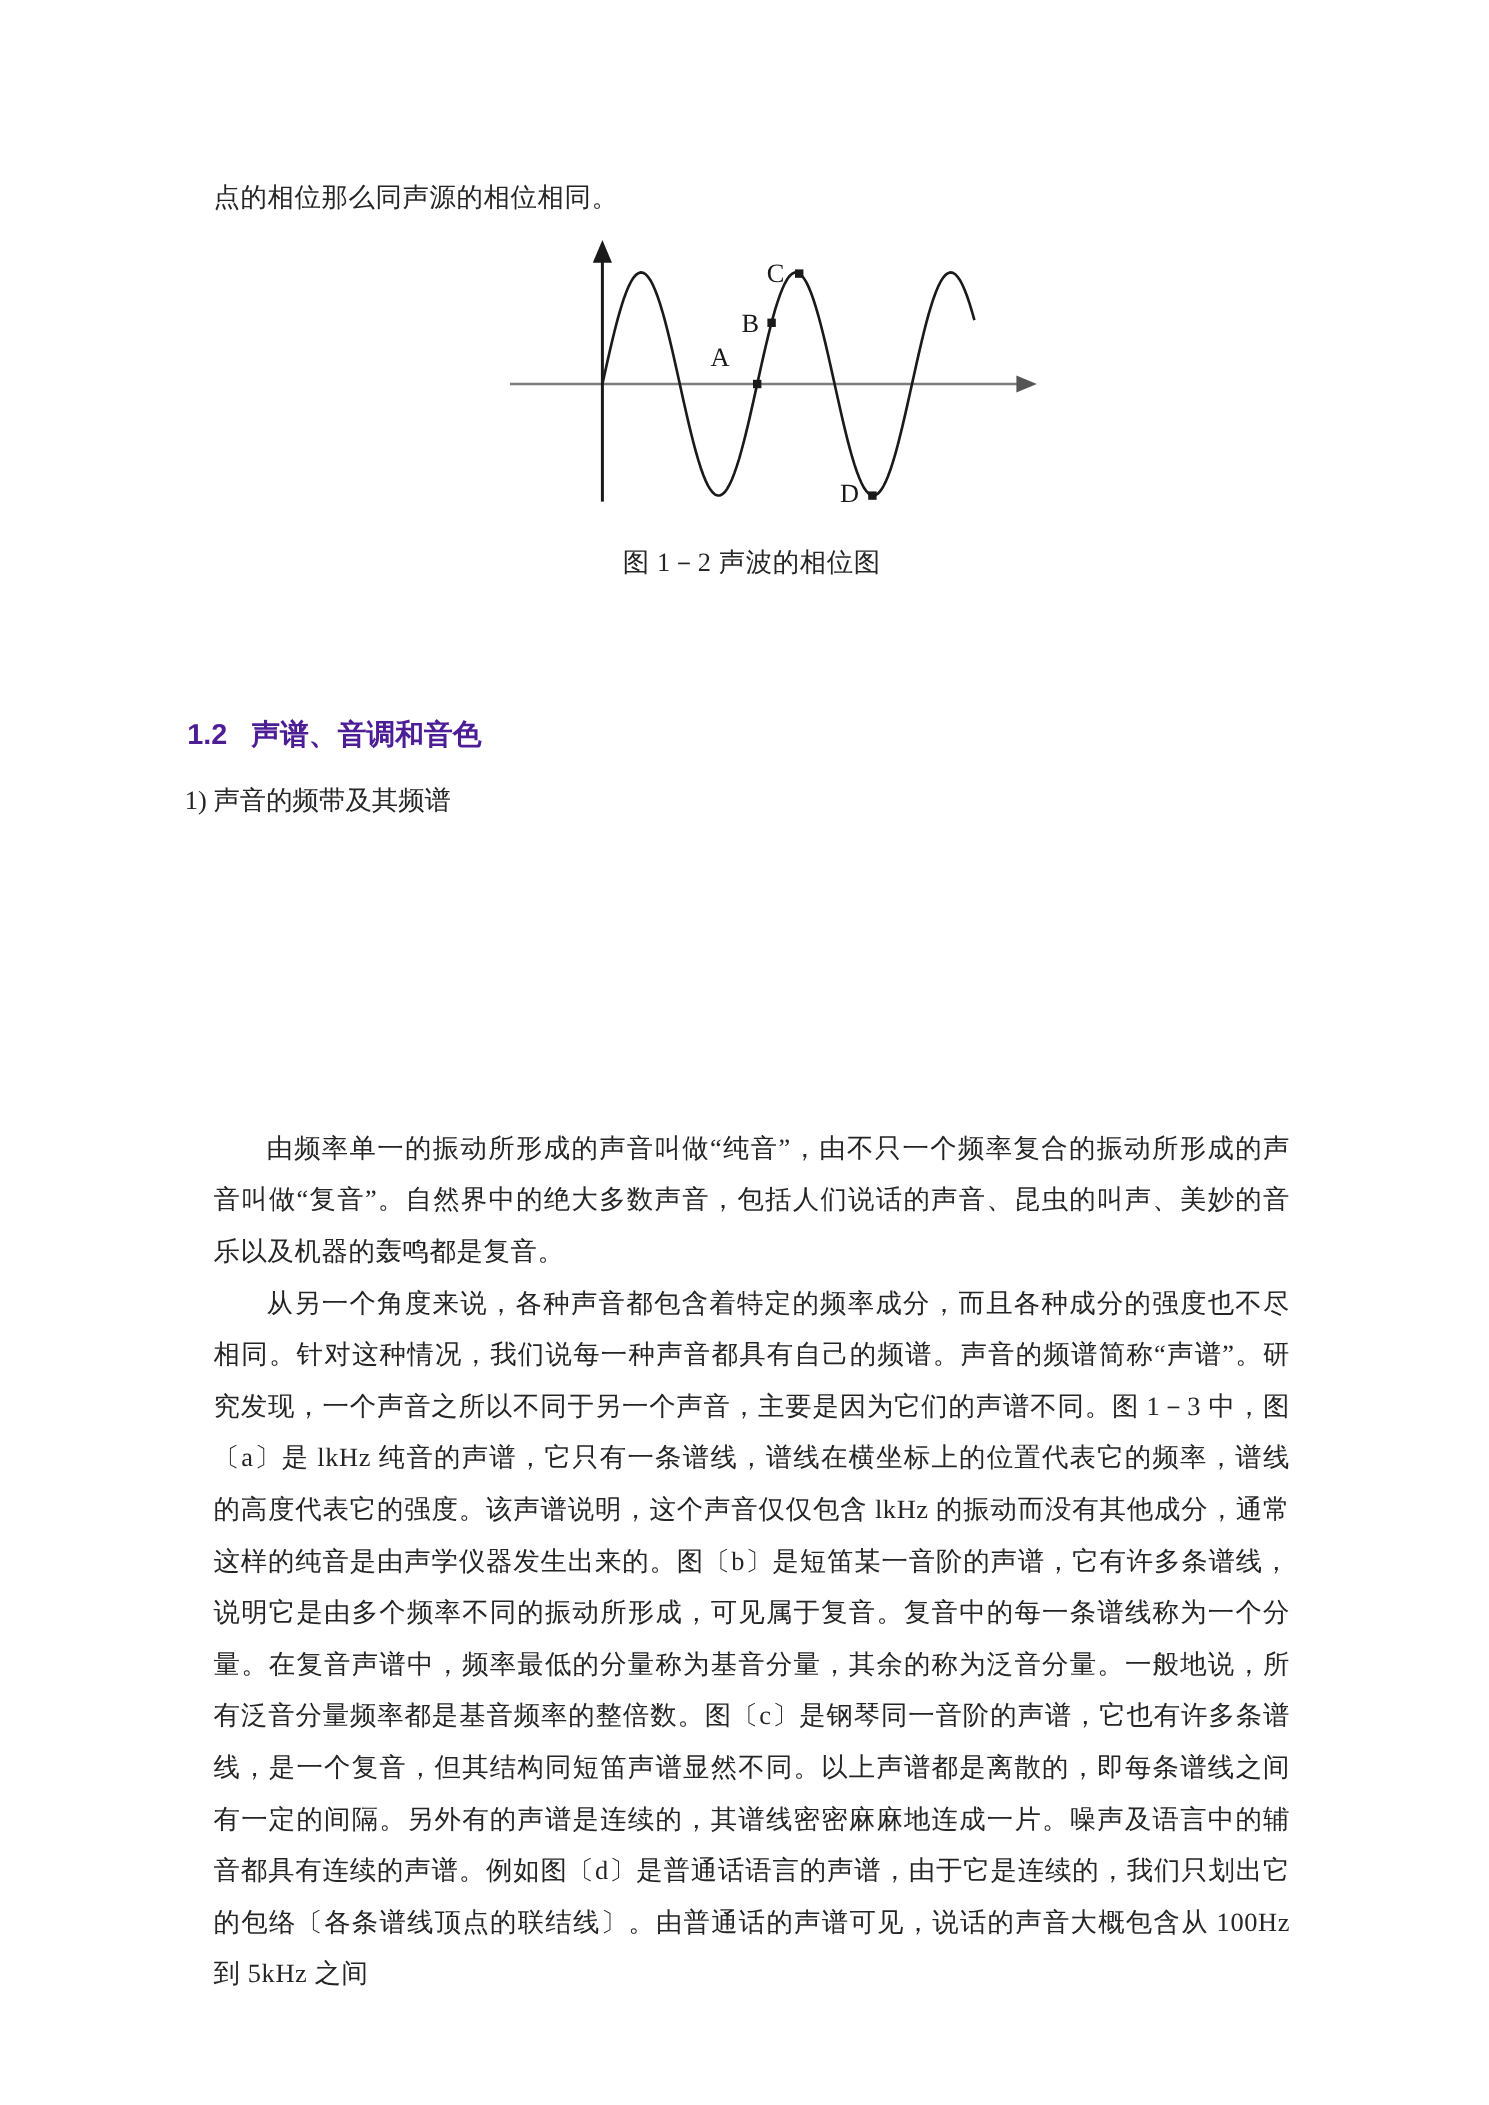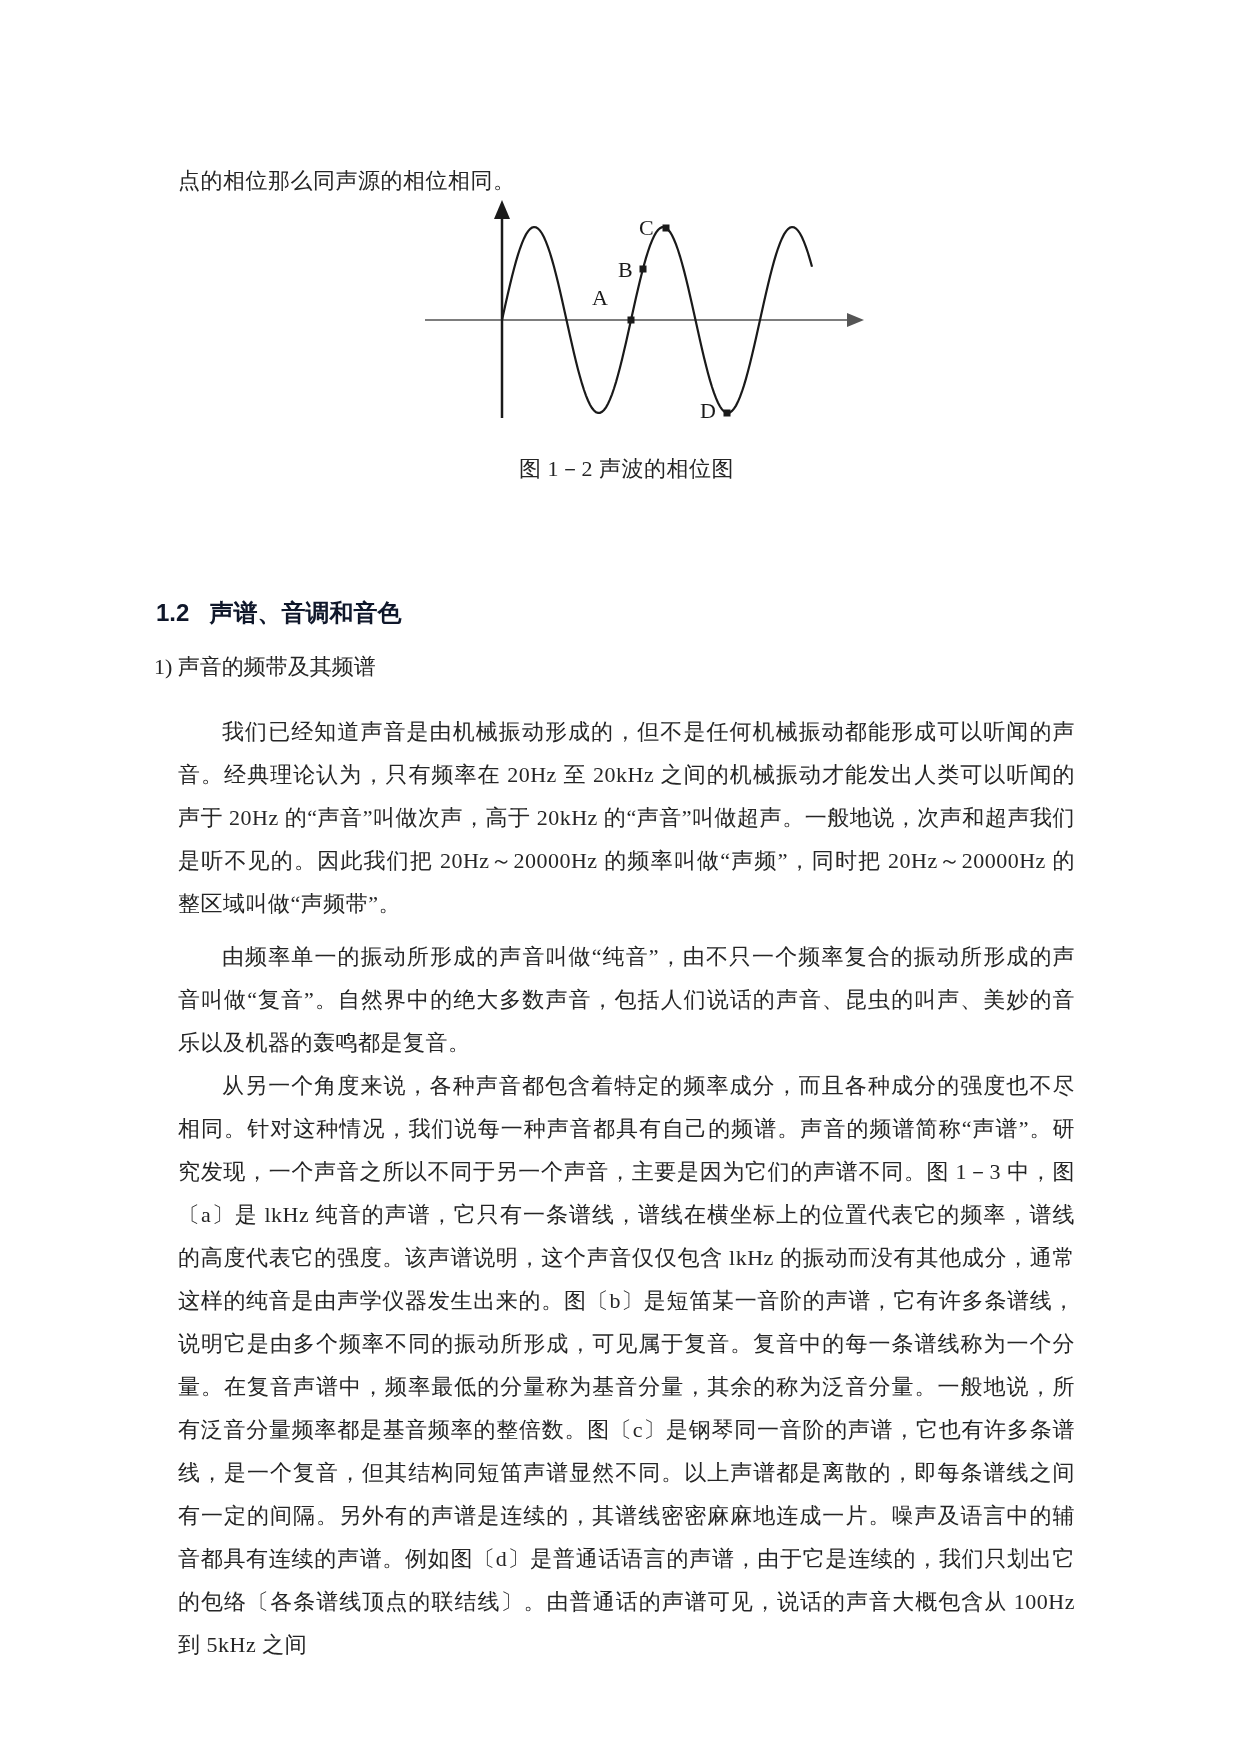--- a/index.html
+++ b/index.html
@@ -16,36 +16,36 @@
     position: absolute;
     left: 178px;
     width: 897px;
     font-size: 22px;
     line-height: 43px;
     text-align: justify;
     text-align-last: left;
     letter-spacing: 0.5px;
   }
   .indent { text-indent: 2em; }
-  .intro-line { top: 159px; }
+  .intro-line { top: 143px; }
   .figure-svg { position: absolute; left: 420px; top: 198px; }
   .figure-caption {
     top: 447px;
     text-align-last: center;
   }
   .phase-note { top: 514px; }
   .section-heading {
     position: absolute;
     left: 156px;
     top: 596px;
     font-family: "Liberation Sans", "DejaVu Sans", sans-serif;
     font-size: 24px;
     font-weight: bold;
     line-height: 34px;
-    color: #0f172a;
+    color: #4c1d95;
   }
   .section-heading .sec-num { margin-right: 20px; }
   .subsection { 
     position: absolute;
     left: 154px;
     top: 645px;
     font-size: 22px;
     line-height: 43px;
   }
   .para-1 { top: 710px; }
@@ -87,19 +87,18 @@
 
   <div class="textblock figure-caption">图 1－2 声波的相位图</div>
 
 
   <div class="section-heading">
     <span class="sec-num">1.2</span><span>声谱、音调和音色</span>
   </div>
 
   <div class="subsection">1) 声音的频带及其频谱</div>
 
-  <div class="textblock indent para-1">我们已经知道声音是由机械振动形成的，但不是任何机械振动都能形成可以听闻的声音。经典理论认为，只有频率在 20Hz 至 20kHz 之间的机械振动才能发出人类可以听闻的声于 20Hz 的“声音”叫做次声，高于 20kHz 的“声音”叫做超声。一般地说，次声和超声我们是听不见的。因此我们把 20Hz～20000Hz 的频率叫做“声频”，同时把 20Hz～20000Hz 的整区域叫做“声频带”。</div>
 
   <div class="textblock indent para-2">由频率单一的振动所形成的声音叫做“纯音”，由不只一个频率复合的振动所形成的声音叫做“复音”。自然界中的绝大多数声音，包括人们说话的声音、昆虫的叫声、美妙的音乐以及机器的轰鸣都是复音。</div>
 
   <div class="textblock indent para-3">从另一个角度来说，各种声音都包含着特定的频率成分，而且各种成分的强度也不尽相同。针对这种情况，我们说每一种声音都具有自己的频谱。声音的频谱简称“声谱”。研究发现，一个声音之所以不同于另一个声音，主要是因为它们的声谱不同。图 1－3 中，图〔a〕是 lkHz 纯音的声谱，它只有一条谱线，谱线在横坐标上的位置代表它的频率，谱线的高度代表它的强度。该声谱说明，这个声音仅仅包含 lkHz 的振动而没有其他成分，通常这样的纯音是由声学仪器发生出来的。图〔b〕是短笛某一音阶的声谱，它有许多条谱线，说明它是由多个频率不同的振动所形成，可见属于复音。复音中的每一条谱线称为一个分量。在复音声谱中，频率最低的分量称为基音分量，其余的称为泛音分量。一般地说，所有泛音分量频率都是基音频率的整倍数。图〔c〕是钢琴同一音阶的声谱，它也有许多条谱线，是一个复音，但其结构同短笛声谱显然不同。以上声谱都是离散的，即每条谱线之间有一定的间隔。另外有的声谱是连续的，其谱线密密麻麻地连成一片。噪声及语言中的辅音都具有连续的声谱。例如图〔d〕是普通话语言的声谱，由于它是连续的，我们只划出它的包络〔各条谱线顶点的联结线〕。由普通话的声谱可见，说话的声音大概包含从 100Hz 到 5kHz 之间</div>
 
 </div>
 
 </body></html>

